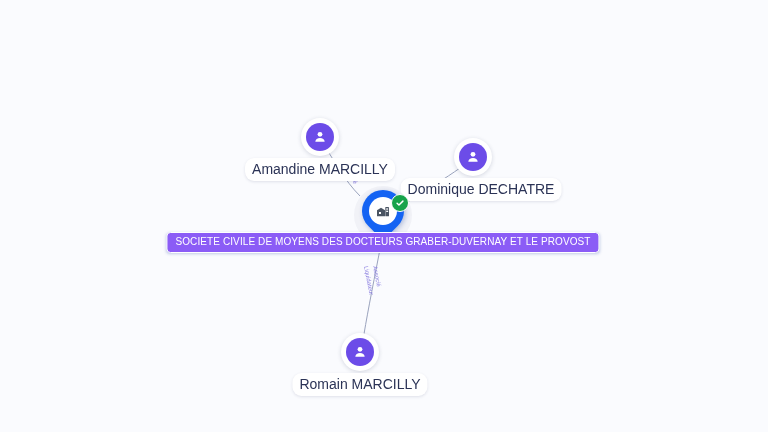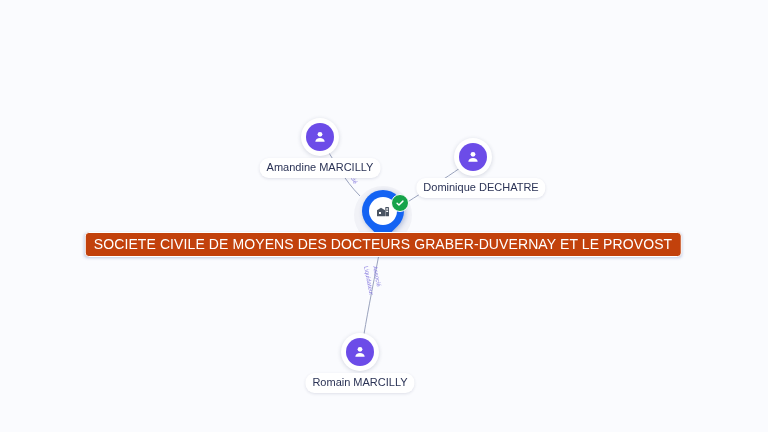--- a/index.html
+++ b/index.html
@@ -60,21 +60,21 @@
     justify-content: center;
   }
   .person-avatar svg {
     display: block;
   }
   .node-label {
     position: absolute;
     white-space: nowrap;
     background: #ffffff;
     color: #2b3356;
-    font-size: 11px;
+    font-size: 14px;
     line-height: 1;
     padding: 4px 7px 5px 7px;
     border-radius: 9px;
     box-shadow: 0 1px 3px rgba(40, 50, 90, 0.13);
     transform: translateX(-50%);
   }
 
   
   .company-node {
     position: absolute;
@@ -129,23 +129,23 @@
     border: 1.5px solid #ffffff;
     display: flex;
     align-items: center;
     justify-content: center;
   }
   .check-badge svg { display: block; }
 
   .company-title {
     position: absolute;
     white-space: nowrap;
-    background: #c2410c;
+    background: #8b5cf6;
     color: #ffffff;
-    font-size: 14px;
+    font-size: 10px;
     line-height: 1;
     letter-spacing: .1px;
     padding: 4px 8px 5px 8px;
     border-radius: 4px;
     border: 1px solid #ffffff;
     box-shadow: 0 1px 3px rgba(20, 60, 150, 0.25);
     transform: translateX(-50%);
   }
 
   

